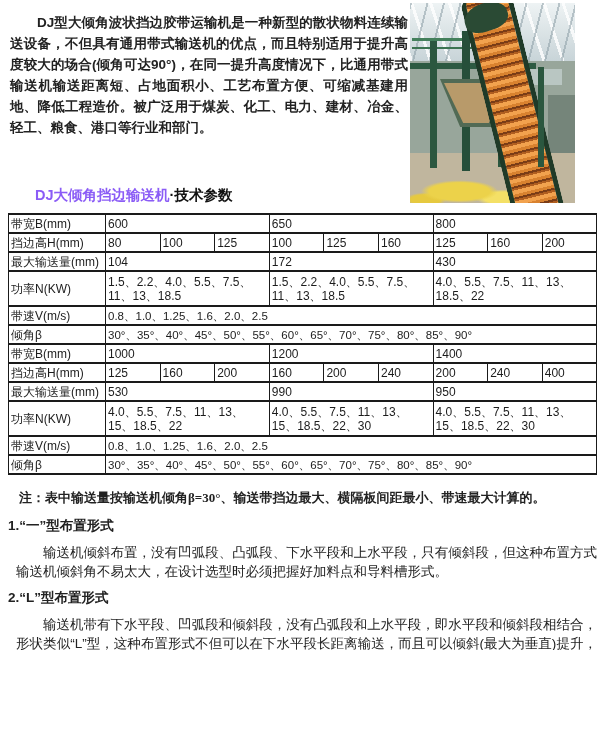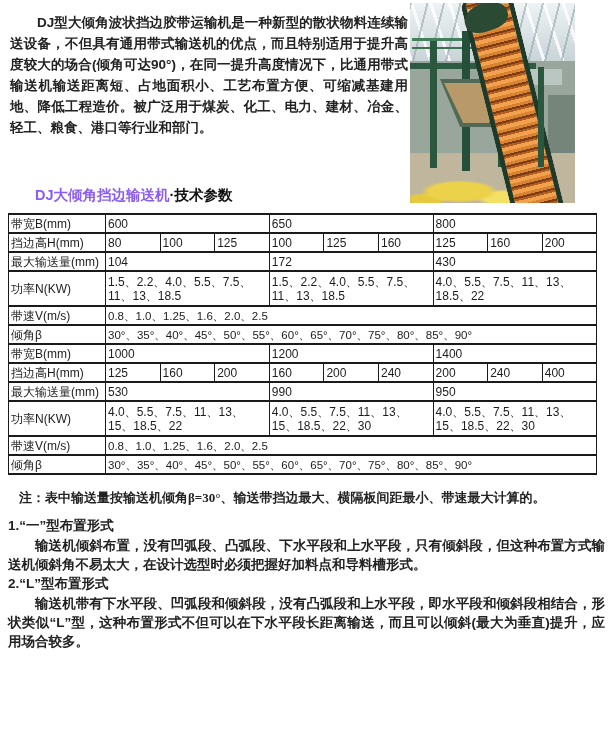--- a/index.html
+++ b/index.html
@@ -69,22 +69,22 @@
   table.params td.lbl{font-size:12px;}
   table.params td.nowrap{white-space:nowrap;font-size:11.5px;}
   col.c-label{width:97px;}
   col.c-val{width:54.6px;}
   
   .note{position:absolute;left:8px;top:478px;width:600px;margin:11px;
     font-size:13px;font-weight:600;color:#222;font-family:Liberation Serif, serif;}
   
   .sections{position:absolute;left:8px;top:516px;width:597px;}
   .sections h3{margin:1px 0;font-size:13.5px;font-weight:700;color:#222;}
-  .sections p{margin:0;text-indent:2em;text-align:justify;
-    font-size:13.5px;line-height:19px;font-weight:700;color:#222;}
+  .sections p{margin:8px;text-indent:2em;text-align:justify;
+    font-size:13.5px;line-height:19px;font-weight:400;color:#222;}
 </style>
 </head>
 <body>
 
 <div class="page">
 
   <div class="intro">
     <p>DJ型大倾角波状挡边胶带运输机是一种新型的散状物料连续输送设备，不但具有通用带式输送机的优点，而且特别适用于提升高度较大的场合(倾角可达90°)，在同一提升高度情况下，比通用带式输送机输送距离短、占地面积小、工艺布置方便、可缩减基建用地、降低工程造价。被广泛用于煤炭、化工、电力、建材、冶金、轻工、粮食、港口等行业和部门。</p>
   </div>
 

